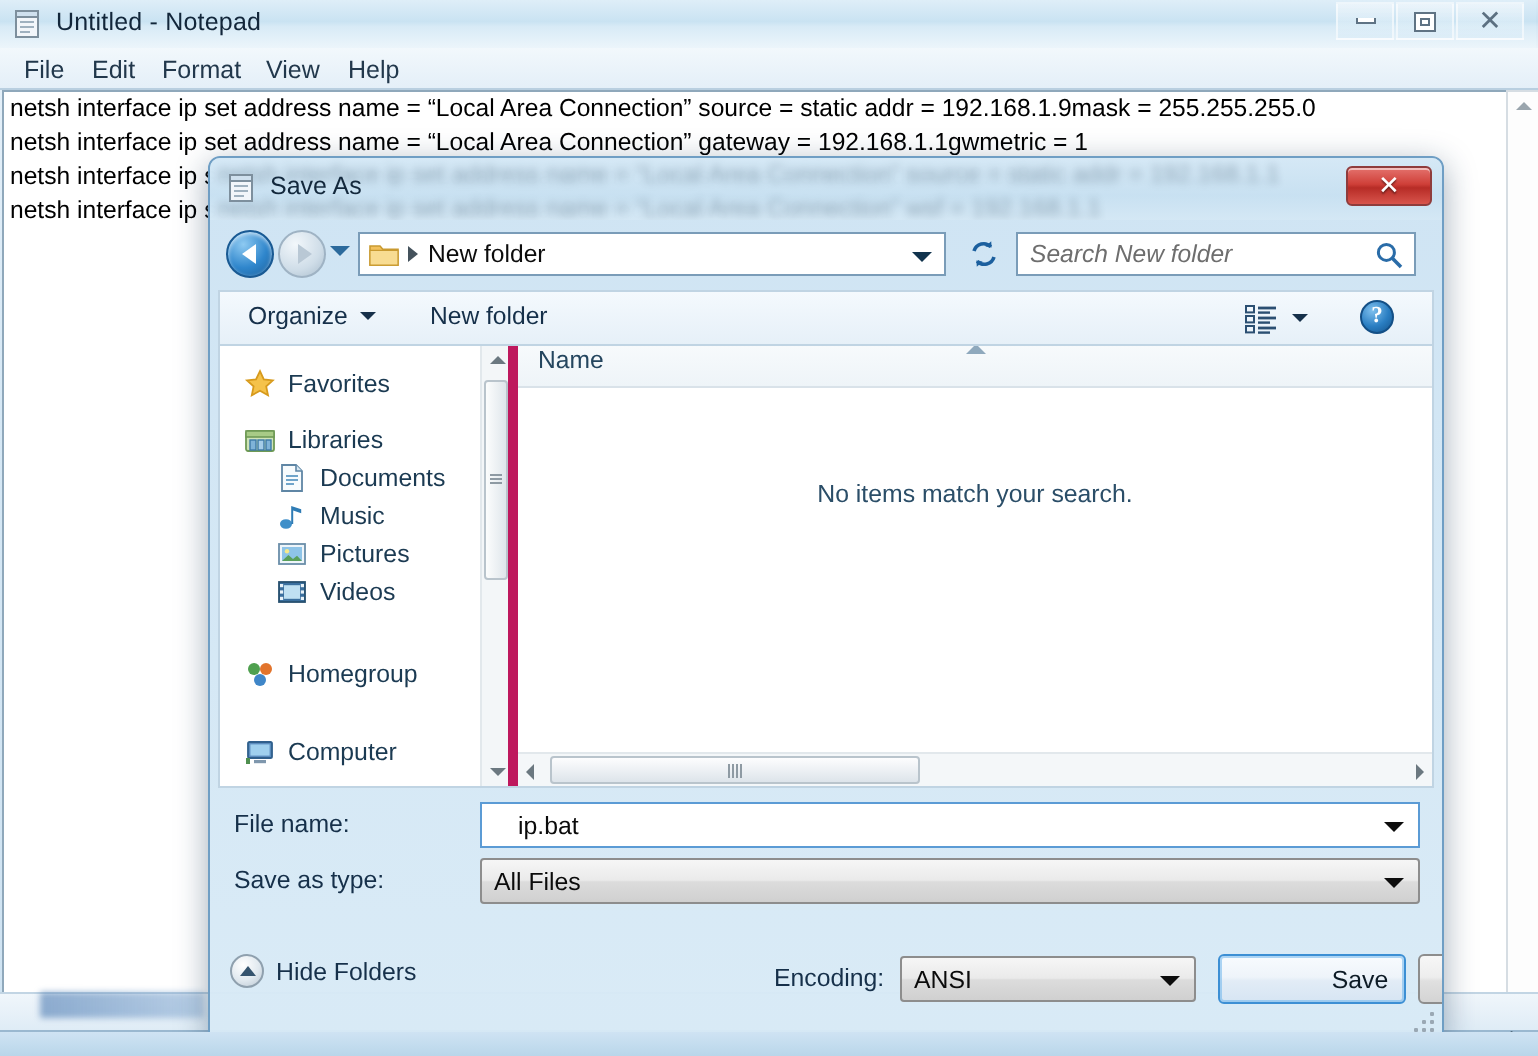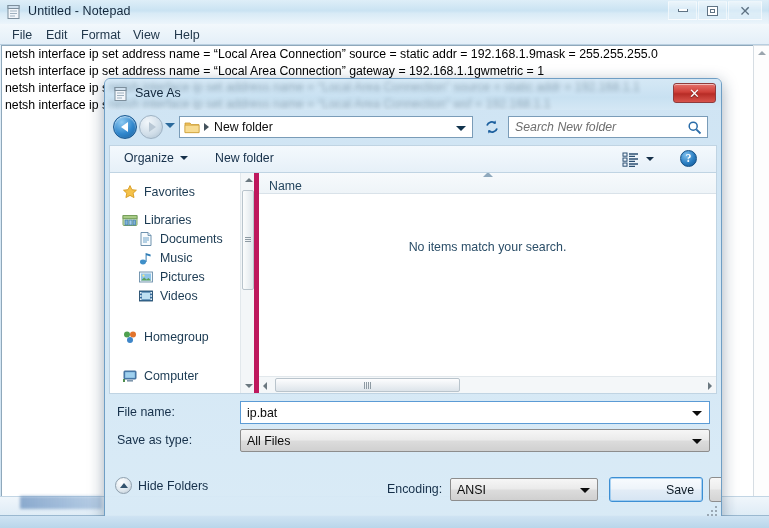--- a/index.html
+++ b/index.html
@@ -282,21 +282,21 @@
   #nav-thumb .grip { width: 6px; height: 6px;
     background: repeating-linear-gradient(to bottom, #8e9aa3 0 1px, transparent 1px 2px);
   }
 
   #filelist {
     flex: 1; position: relative; background: #fff; overflow: hidden;
   }
   #fl-header {
     height: 21px; background: linear-gradient(to bottom, #f7fafc, #eef4f8);
     border-bottom: 1px solid #d9e2e9;
-    display: flex; align-items: flex-end;
+    display: flex; align-items: flex-start;
   }
   #fl-header .col {
     font-size: 12.3px; color: #25465f; padding-left: 10px;
   }
   #fl-empty {
     text-align: center; font-size: 12.4px; color: #2b4e68; margin-top: 46px;
   }
   #fl-splitnub {
     position: absolute; left: 50%; top: -1px; transform: translateX(-50%);
     width: 0; height: 0;
@@ -334,21 +334,21 @@
     position: absolute; right: 0; width: 120px; text-align: left;
     font-size: 12.4px; color: #16304a; top: 4px;
     left: 12px;
   }
   .form-field {
     position: absolute; left: 135px; width: 470px; height: 23px;
     display: flex; align-items: center;
   }
   #fn-input {
     width: 100%; height: 23px; background: #fff; border: 1px solid #5b9bd5;
-    display: flex; align-items: center; position: relative;
+    display: flex; align-items: center; position: relative; padding-left: 12px;
   }
   #fn-value { font-size: 12.4px; color: #0b0b0b; margin-left: 6px; }
   #ft-input {
     width: 100%; height: 23px;
     background: linear-gradient(to bottom, #f6f6f6 0%, #eaeaea 48%, #dcdcdc 52%, #d0d0d0 100%);
     border: 1px solid #8d8d8d; border-radius: 2px;
     display: flex; align-items: center; position: relative;
   }
   #ft-value { font-size: 12.4px; color: #0b0b0b; margin-left: 6px; }
   .fld-caret {

